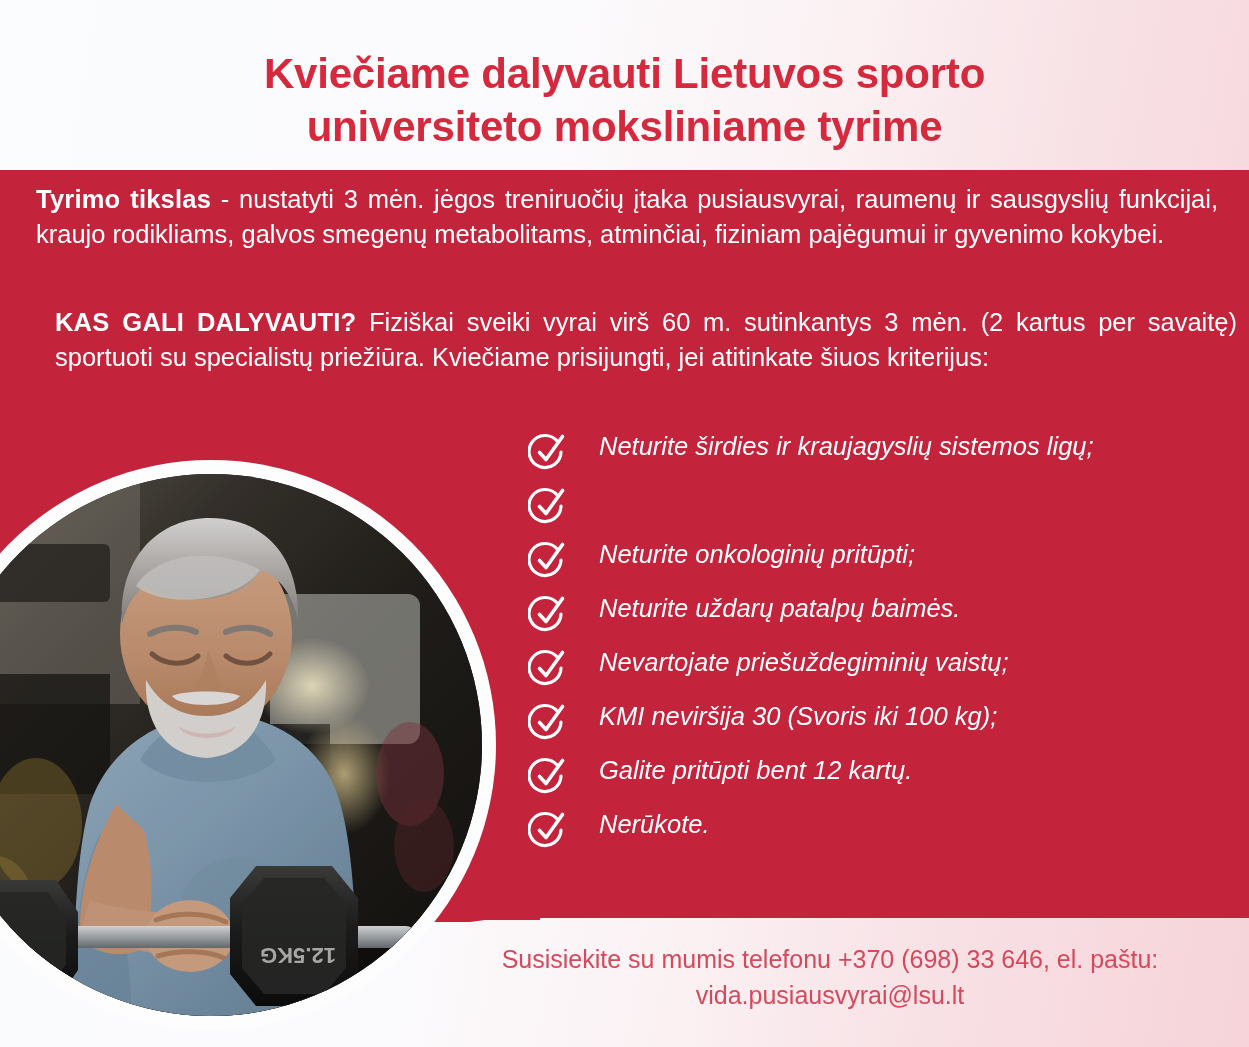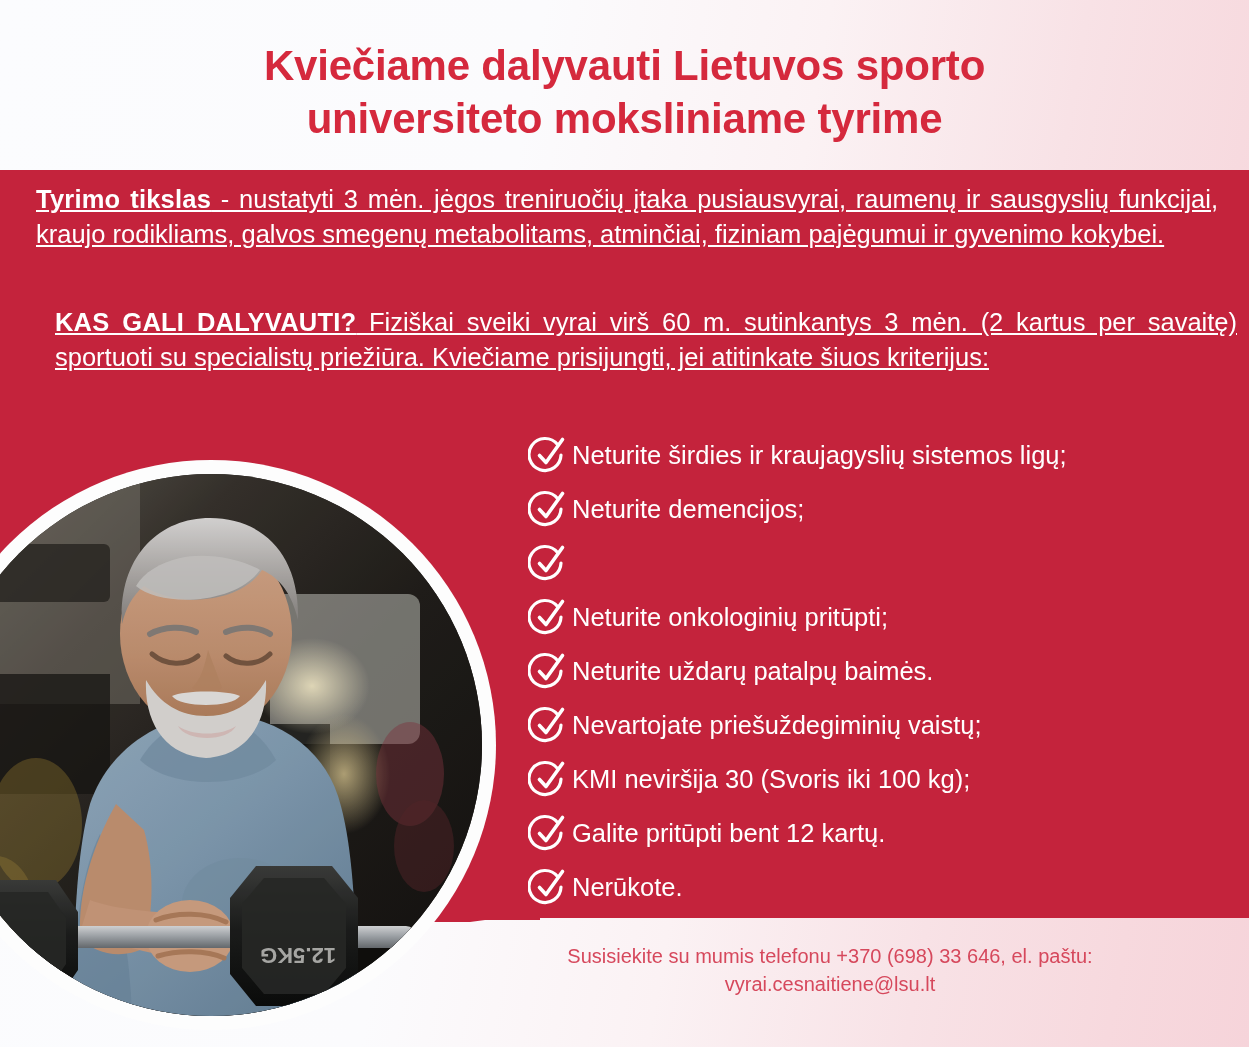--- a/index.html
+++ b/index.html
@@ -17,21 +17,21 @@
     position: relative;
     width: 1249px;
     height: 1047px;
     overflow: hidden;
     background: linear-gradient(100deg, #fbfcfe 0%, #fbfbfd 38%, #fbf2f4 58%, #f8e2e6 76%, #f7d9de 90%, #f6d4da 100%);
   }
 
   
   .header {
     position: absolute;
-    left: 0; top: 0;
+    left: 0; top: 8px;
     width: 1249px;
     height: 170px;
     display: flex;
     flex-direction: column;
     align-items: center;
     justify-content: center;
     padding-top: 14px;
   }
   .header-line {
     color: #d5293d;
@@ -64,21 +64,20 @@
     -webkit-clip-path: polygon(0 0, 540px 0, 540px 75px, 120px 75px, 96px 0);
     clip-path: polygon(0 0, 540px 0, 540px 75px, 120px 75px, 96px 0);
   }
 
   
   .para-block {
     position: absolute;
     left: 36px;
     width: 1182px;
     color: #ffffff;
-    text-decoration: underline;
   }
   #para-goal { top: 182px; }
   #para-who  { top: 305px; margin-left: 19px; }
 
   .para {
     font-size: 25.5px;
     line-height: 1.36;
     text-align: justify;
     color: #ffffff;
     font-weight: 400;
@@ -93,23 +92,24 @@
     position: absolute;
     left: 528px;
     top: 432px;
     width: 700px;
     display: flex;
     flex-direction: column;
     gap: 8px;
   }
   .check-item {
     display: flex;
-    align-items: center;
-    gap: 4px;
+    align-items: flex-start;
+    gap: 31px;
     height: 46px;
+    font-style: italic;
   }
   .check-icon {
     flex: 0 0 auto;
     width: 40px;
     height: 40px;
     display: block;
   }
   .check-label {
     color: #ffffff;
     font-size: 25.5px;
@@ -142,21 +142,21 @@
   
   .footer {
     position: absolute;
     left: 430px;
     top: 942px;
     width: 800px;
     text-align: center;
   }
   .footer-line {
     color: #d6485c;
-    font-size: 20px;
+    font-size: 25px;
     line-height: 1.42;
     white-space: nowrap;
   }
 </style>
 </head>
 <body>
 
 <div id="poster">
 
   <div class="header">
@@ -290,27 +290,20 @@
   <div class="checklist">
 
     <div class="check-item">
       <svg class="check-icon" viewBox="0 0 40 40">
         <path d="M29.5 9.5 A16 16 0 1 0 33 20" fill="none" stroke="#ffffff" stroke-width="3.2" stroke-linecap="round"></path>
         <path d="M11.5 20.5 L18 27.5 L34.5 4.5" fill="none" stroke="#ffffff" stroke-width="3.6" stroke-linecap="round" stroke-linejoin="round"></path>
       </svg>
       <span class="check-label">Neturite širdies ir kraujagyslių sistemos ligų;</span>
     </div>
 
-    <div class="check-item">
-      <svg class="check-icon" viewBox="0 0 40 40">
-        <path d="M29.5 9.5 A16 16 0 1 0 33 20" fill="none" stroke="#ffffff" stroke-width="3.2" stroke-linecap="round"></path>
-        <path d="M11.5 20.5 L18 27.5 L34.5 4.5" fill="none" stroke="#ffffff" stroke-width="3.6" stroke-linecap="round" stroke-linejoin="round"></path>
-      </svg>
-      <span class="check-label">Neturite demencijos;</span>
-    </div>
 
     <div class="check-item">
       <svg class="check-icon" viewBox="0 0 40 40">
         <path d="M29.5 9.5 A16 16 0 1 0 33 20" fill="none" stroke="#ffffff" stroke-width="3.2" stroke-linecap="round"></path>
         <path d="M11.5 20.5 L18 27.5 L34.5 4.5" fill="none" stroke="#ffffff" stroke-width="3.6" stroke-linecap="round" stroke-linejoin="round"></path>
       </svg>
     </div>
 
     <div class="check-item">
       <svg class="check-icon" viewBox="0 0 40 40">
@@ -357,16 +350,16 @@
         <path d="M29.5 9.5 A16 16 0 1 0 33 20" fill="none" stroke="#ffffff" stroke-width="3.2" stroke-linecap="round"></path>
         <path d="M11.5 20.5 L18 27.5 L34.5 4.5" fill="none" stroke="#ffffff" stroke-width="3.6" stroke-linecap="round" stroke-linejoin="round"></path>
       </svg>
       <span class="check-label">Nerūkote.</span>
     </div>
 
   </div>
 
   <div class="footer">
     <div class="footer-line">Susisiekite su mumis telefonu +370 (698) 33 646, el. paštu:</div>
-    <div class="footer-line">vyrai.cesnaitiene@lsu.lt</div>
+    <div class="footer-line">vida.pusiausvyrai@lsu.lt</div>
   </div>
 
 </div>
 
 </body></html>

